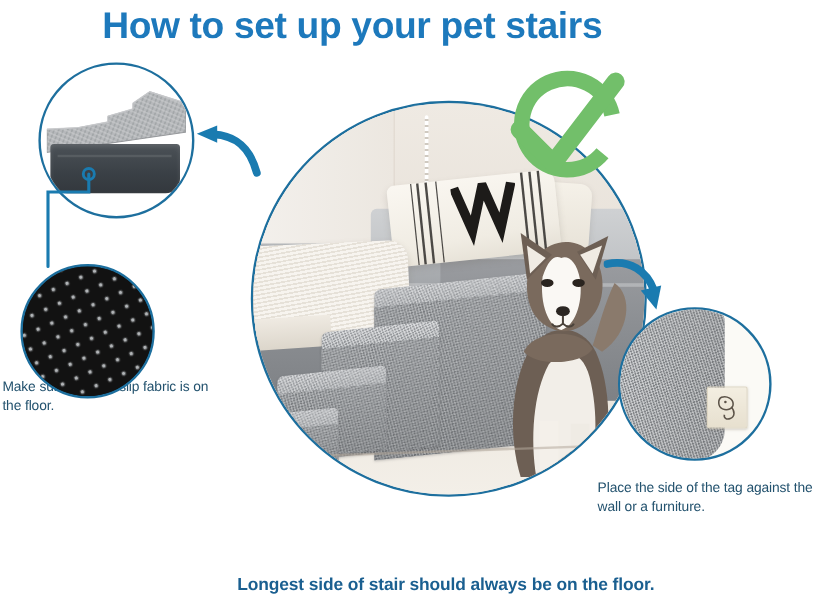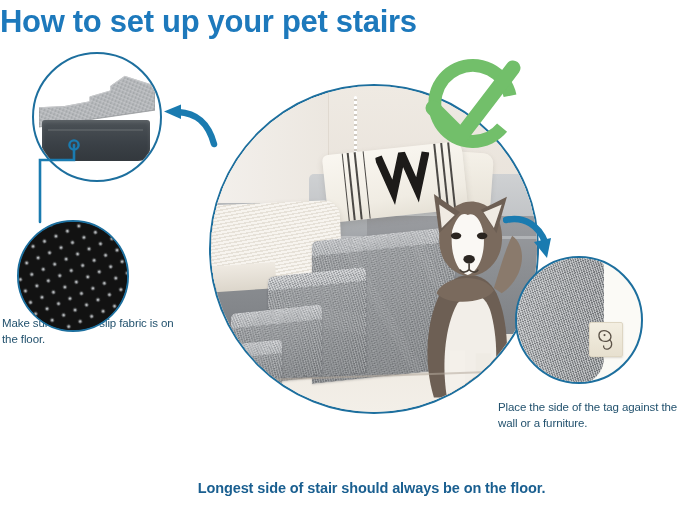--- a/index.html
+++ b/index.html
@@ -15,20 +15,21 @@
     font-family: "Liberation Sans", sans-serif;
     -webkit-font-smoothing: antialiased;
   }
 
   
   .headline {
     position: absolute;
     top: 2px;
     left: 0;
     width: 587px;
+    text-align: center;
     font-size: 31px;
     font-weight: bold;
     letter-spacing: -0.3px;
     color: #1d79bc;
     line-height: 40px;
   }
 
   
   .footer-note {
     position: absolute;

